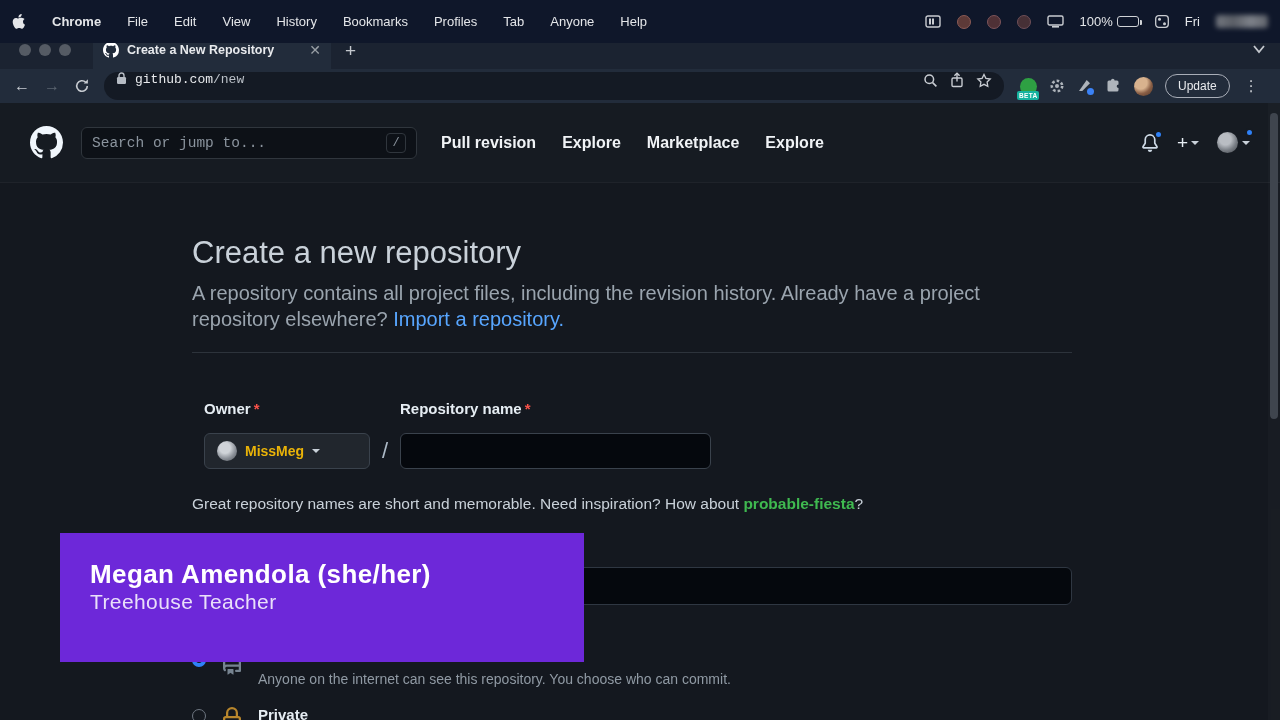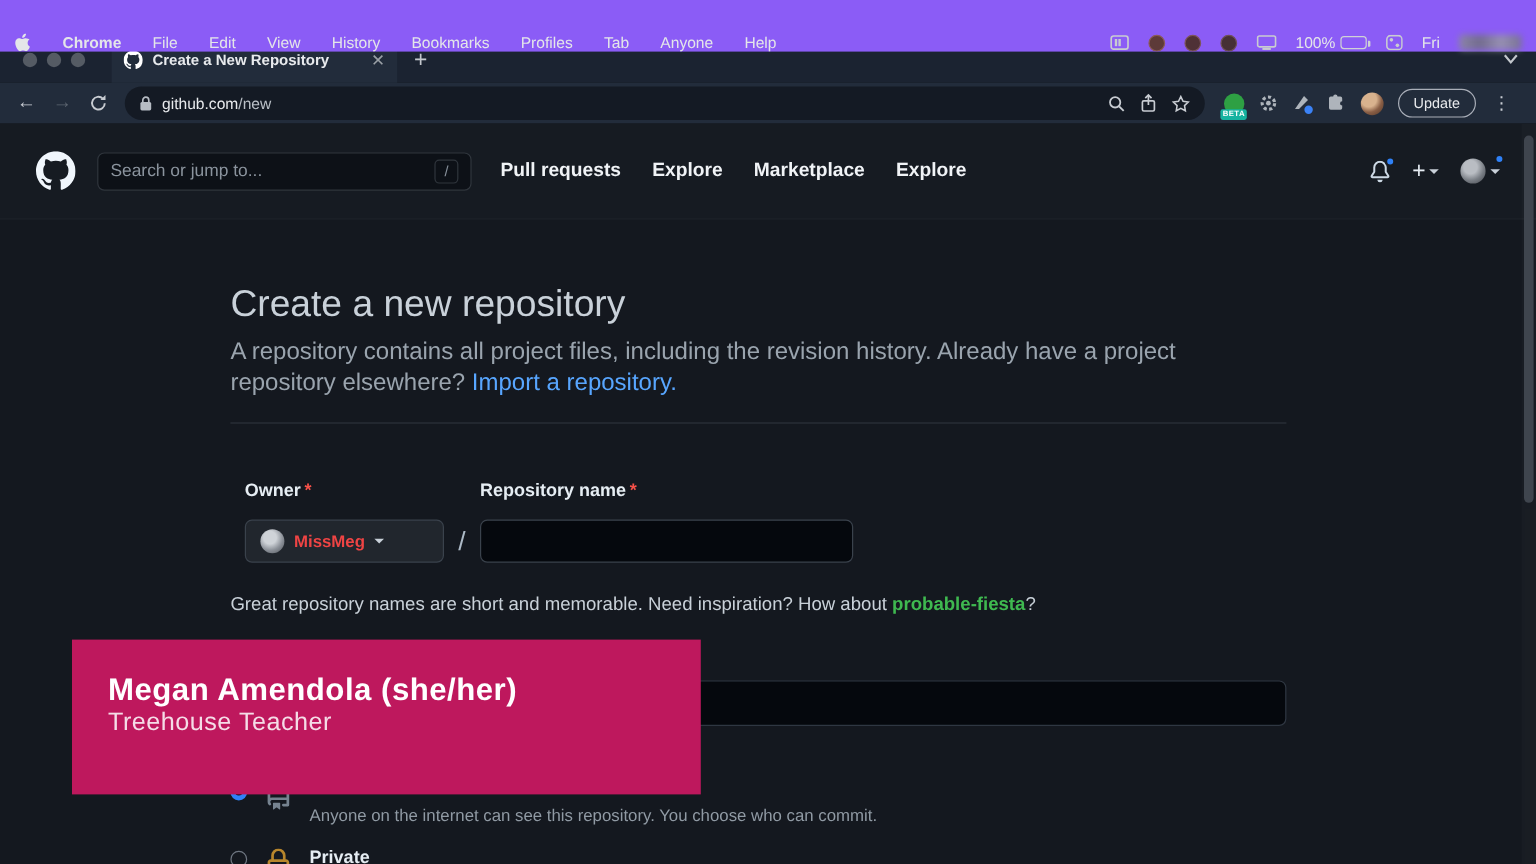--- a/index.html
+++ b/index.html
@@ -1,21 +1,21 @@
 <!DOCTYPE html>
 <html><head>
 <meta charset="utf-8">
 <style>
   * { margin:0; padding:0; box-sizing:border-box; }
   html,body { width:1280px; height:720px; overflow:hidden; background:#050608;
     font-family:"Liberation Sans","DejaVu Sans",sans-serif; }
 
   
   .menubar { position:absolute; top:0; left:0; width:1280px; height:43px;
-    background:#8b5cf6; display:flex; align-items:flex-end; color:#e4e6e9;
+    background:#0f172a; display:flex; align-items:center; color:#e4e6e9;
     font-size:13px; padding:0 12px; z-index:80; }
   .mb-left { display:flex; align-items:center; gap:26px; }
   .mb-item { white-space:nowrap; }
   .mb-item.bold { font-weight:bold; }
   .apple-glyph { width:14px; height:15px; display:inline-block; }
   .mb-right { margin-left:auto; display:flex; align-items:center; gap:16px;padding-left:13px; }
   .mb-circle { width:14px; height:14px; border-radius:50%; background:#5d3a38; border:1px solid #8a5a55; }
   .mb-circle.c2 { background:#4f3136; border-color:#7c545a; }
   .mb-circle.c3 { background:#463036; border-color:#6e4f57; }
   .battery-wrap { display:flex; align-items:center; gap:4px; }
@@ -39,21 +39,21 @@
     white-space:nowrap; overflow:hidden; }
   .tab-close { color:#9aa0a6; font-size:14px; line-height:1; cursor:default; }
   .newtab-btn { color:#c3c7cd; font-size:19px; margin-left:14px; line-height:1; }
   .tabstrip-chevron { position:absolute; right:14px; top:13px; }
 
   .toolbar { height:34px; background:#222c3b; display:flex; align-items:center;
     padding:0 10px; gap:6px; flex:none; }
   .nav-arrow { font-size:16px; color:#c8ccd2; width:24px; text-align:center; }
   .nav-arrow.disabled { color:#5c6570; }
   .omnibox { flex:none; width:900px; height:28px; background:#141a24; border-radius:14px;
-    display:flex; align-items:center; padding:0 12px; gap:8px; margin-left:4px; }
+    display:flex; align-items:flex-start; padding:0 12px; gap:8px; margin-left:4px;font-family:Liberation Mono, monospace; }
   .url { font-size:13px; color:#e8eaed; }
   .url .path { color:#bac0c7; }
   .omni-right { margin-left:auto; display:flex; align-items:center; gap:12px; }
   .ext-area { display:flex; align-items:center; gap:12px; margin-left:10px; }
   .ext-green { position:relative; width:17px; height:17px; border-radius:50%; background:#2ea043; }
   .beta-badge { position:absolute; left:-3px; bottom:-5px; background:#16b3a0; color:#fff;
     font-size:6.5px; font-weight:bold; padding:1px 2px; border-radius:2px; letter-spacing:.3px; }
   .ext-gray { width:16px; height:16px; }
   .ext-pen { position:relative; width:16px; height:16px; }
   .pen-shape { position:absolute; left:2px; top:2px; width:11px; height:11px; background:#aeb4bb;
@@ -62,22 +62,22 @@
   .chrome-avatar { width:19px; height:19px; border-radius:50%;
     background:radial-gradient(circle at 35% 30%, #d8b28e 0 35%, #8a5f46 60%, #4e3426 100%); }
   .update-btn { border:1px solid #a9aeb8; border-radius:13px; color:#e8eaed; font-size:12px;
     padding:4px 12px; background:transparent; display:flex; align-items:center; }
   .kebab { color:#c8ccd2; font-size:15px; margin-left:2px; }
 
   
   .page { flex:1; position:relative; background:#14181f; overflow:hidden; }
   .gh-header { height:80px; background:#161b22; display:flex; align-items:center;
     padding:0 30px; gap:18px; border-bottom:1px solid rgba(255,255,255,.04); }
-  .gh-search { width:312px; height:32px; background:#0d1117; border:1px solid #30363d;
-    border-radius:6px; display:flex; align-items:center; padding:0 10px; }
+  .gh-search { width:336px; height:32px; background:#0d1117; border:1px solid #30363d;
+    border-radius:6px; display:flex; align-items:center; padding:0 10px;font-family:Liberation Mono, monospace; }
   .gh-search input { flex:1; background:transparent; border:none; outline:none;
     color:#c9d1d9; font-size:14.5px; font-family:inherit; }
   .gh-search input::placeholder { color:#8b949e; }
   .slash-hint { width:20px; height:20px; border:1px solid #30363d; border-radius:4px;
     color:#8b949e; font-size:12px; display:flex; align-items:center; justify-content:center; }
   .gh-nav { display:flex; gap:26px; margin-left:6px; }
   .gh-nav a { color:#f0f3f6; font-size:16px; font-weight:bold; text-decoration:none; white-space:nowrap; }
   .gh-header-right { margin-left:auto; display:flex; align-items:center; gap:18px; }
   .icon-wrap { position:relative; display:flex; align-items:center; }
   .notif-dot { position:absolute; top:-4px; right:-4px; width:9px; height:9px;
@@ -95,21 +95,21 @@
   .divider { width:880px; border:none; border-top:1px solid #2d333b; margin-top:20px; }
 
   .repo-form { margin-top:46px; display:grid; grid-template-columns:166px 30px 311px;margin-left:12px; }
   .field-label { color:#e6edf3; font-size:15px; font-weight:bold; line-height:20px; }
   .req { color:#f85149; margin-left:3px; }
   .controls { margin-top:14px; }
   .owner-btn { width:166px; height:36px; background:#21262d; border:1px solid #3a424c;
     border-radius:6px; display:flex; align-items:center; gap:8px; padding:0 12px; }
   .owner-avatar { width:20px; height:20px; border-radius:50%;
     background:radial-gradient(circle at 40% 35%, #cfd3d8 0 30%, #8b9098 60%, #4a4f55 100%); }
-  .owner-name { color:#ef4444; font-size:14px; font-weight:bold; }
+  .owner-name { color:#eab308; font-size:14px; font-weight:bold; }
   .big-slash { color:#adbac7; font-size:22px; text-align:center; line-height:36px; margin-top:14px; }
   .repo-input { width:311px; height:36px; margin-top:14px; background:#05080d;
     border:1px solid #3a424c; border-radius:6px; color:#c9d1d9; font-size:14px;
     padding:0 10px; outline:none; font-family:inherit; }
   .name-hint { margin-top:24px; color:#c9d1d9; font-size:15.5px; line-height:22px; }
   .suggestion { color:#3fb950; font-weight:bold; }
   .desc-input { display:block; margin-top:52px; width:880px; height:38px; background:#05080d;
     border:1px solid #2f3742; border-radius:6px; color:#c9d1d9; font-size:14px;
     padding:0 10px; outline:none; font-family:inherit; }
 
@@ -126,21 +126,21 @@
   .vis-label { color:#e6edf3; font-size:15px; font-weight:bold; line-height:20px; }
 
   
   .scrollbar { position:absolute; right:0; top:0; bottom:0; width:12px;
     background:rgba(255,255,255,.02); z-index:30; }
   .scroll-thumb { position:absolute; right:2px; top:10px; width:8px; height:306px;
     border-radius:4px; background:#3f454e; }
 
   
   .lower-third { position:absolute; left:60px; top:533px; width:524px; height:129px;
-    background:#be185d; z-index:60; padding:26px 0 0 30px; }
+    background:#6d28d9; z-index:60; padding:26px 0 0 30px; }
   .lt-name { color:#ffffff; font-size:26px; font-weight:bold; letter-spacing:.4px; }
   .lt-role { color:rgba(255,255,255,.85); font-size:21px; letter-spacing:.4px; }
 
   svg { display:block; }
 </style>
 </head>
 <body>
 
 <div class="menubar">
   <div class="mb-left">
@@ -289,21 +289,21 @@
       <span>
         <svg width="33" height="33" viewBox="0 0 16 16">
             <path fill="#f0f6fc" d="M8 0C3.58 0 0 3.58 0 8c0 3.54 2.29 6.53 5.47 7.59.4.07.55-.17.55-.38 0-.19-.01-.82-.01-1.49-2.01.37-2.53-.49-2.69-.94-.09-.23-.48-.94-.82-1.13-.28-.15-.68-.52-.01-.53.63-.01 1.08.58 1.23.82.72 1.21 1.87.87 2.33.66.07-.52.28-.87.51-1.07-1.78-.2-3.64-.89-3.64-3.95 0-.87.31-1.59.82-2.15-.08-.2-.36-1.02.08-2.12 0 0 .67-.21 2.2.82.64-.18 1.32-.27 2-.27s1.36.09 2 .27c1.53-1.04 2.2-.82 2.2-.82.44 1.1.16 1.92.08 2.12.51.56.82 1.27.82 2.15 0 3.07-1.87 3.75-3.65 3.95.29.25.54.73.54 1.48 0 1.07-.01 1.93-.01 2.2 0 .21.15.46.55.38A8.01 8.01 0 0 0 16 8c0-4.42-3.58-8-8-8z"></path>
           </svg>
       </span>
       <div class="gh-search">
         <input placeholder="Search or jump to..." style="">
         <span class="slash-hint">/</span>
       </div>
       <nav class="gh-nav">
-        <a href="#">Pull requests</a>
+        <a href="#">Pull revision</a>
         <a href="#">Explore</a>
         <a href="#">Marketplace</a>
         <a href="#">Explore</a>
       </nav>
       <div class="gh-header-right">
         <span class="icon-wrap">
           <svg width="18" height="18" viewBox="0 0 16 16">
               <path fill="#cdd9e5" d="M8 16a2 2 0 0 0 1.985-1.75c.017-.137-.097-.25-.235-.25h-3.5c-.138 0-.252.113-.235.25A2 2 0 0 0 8 16ZM3 5a5 5 0 0 1 10 0v2.947c0 .05.015.098.042.139l1.703 2.555A1.519 1.519 0 0 1 13.482 13H2.518a1.516 1.516 0 0 1-1.263-2.36l1.703-2.554A.255.255 0 0 0 3 7.947Zm5-3.5A3.5 3.5 0 0 0 4.5 5v2.947c0 .346-.102.683-.294.97l-1.703 2.556a.017.017 0 0 0-.003.01c0 .005.002.009.005.012.003.003.007.005.012.005h10.966a.017.017 0 0 0 .012-.005.017.017 0 0 0 .005-.012.017.017 0 0 0-.003-.01l-1.703-2.556a1.745 1.745 0 0 1-.294-.97V5A3.5 3.5 0 0 0 8 1.5Z"></path>
             </svg>
           <span class="notif-dot"></span>

